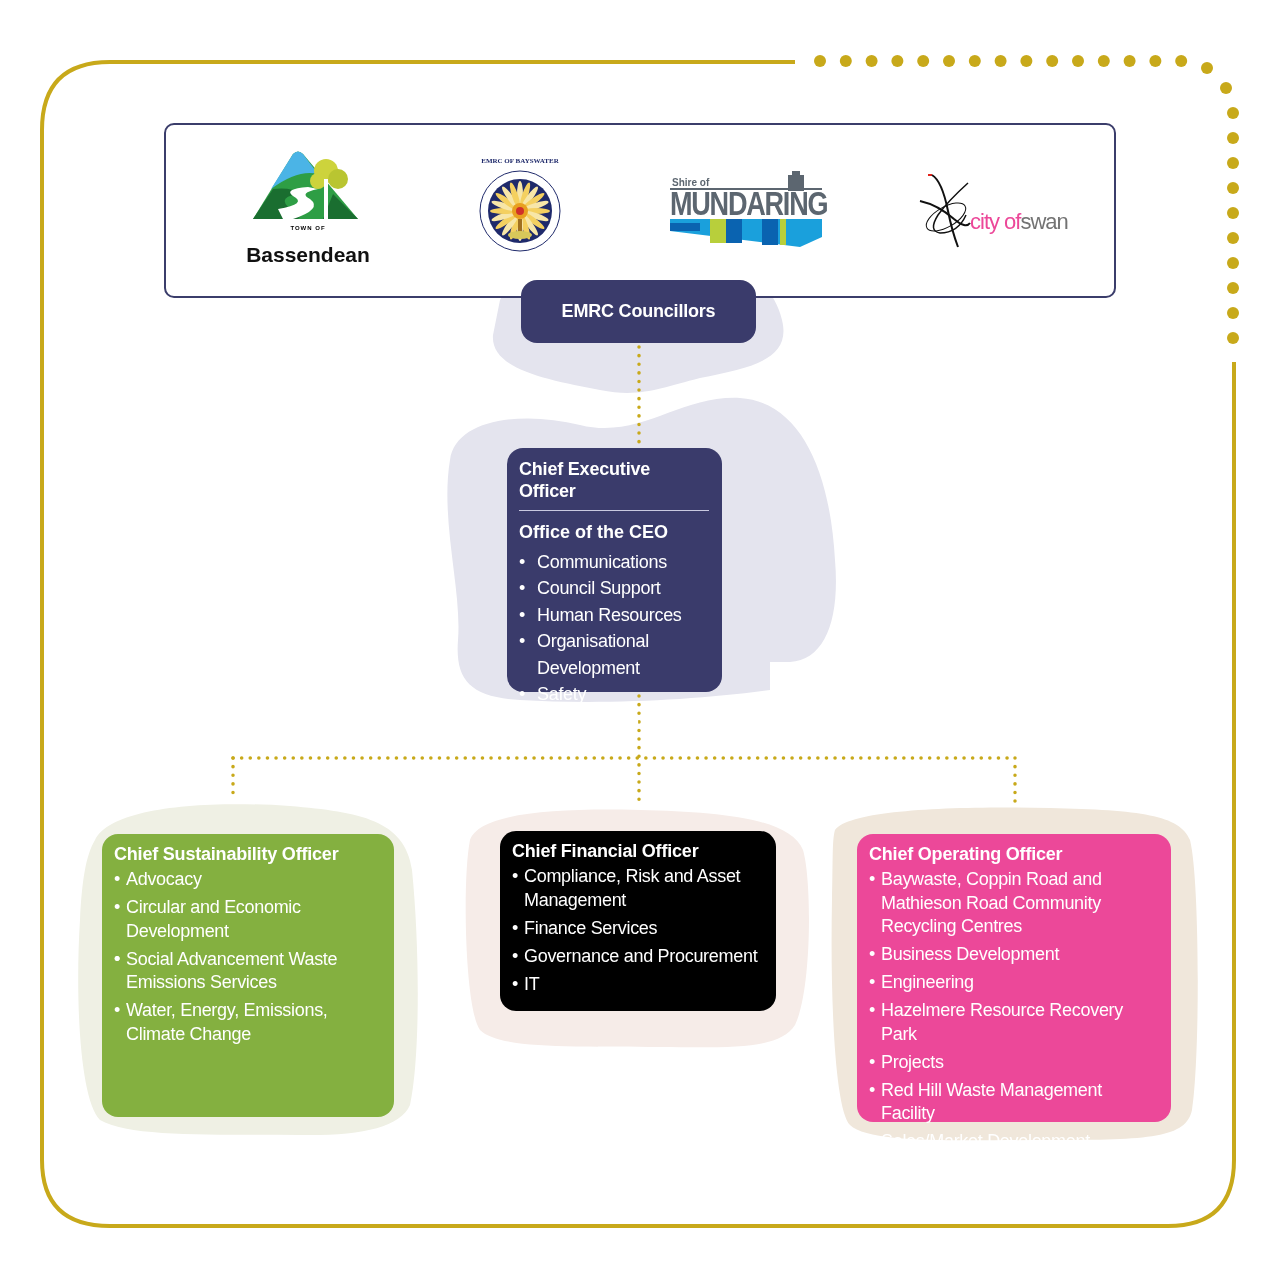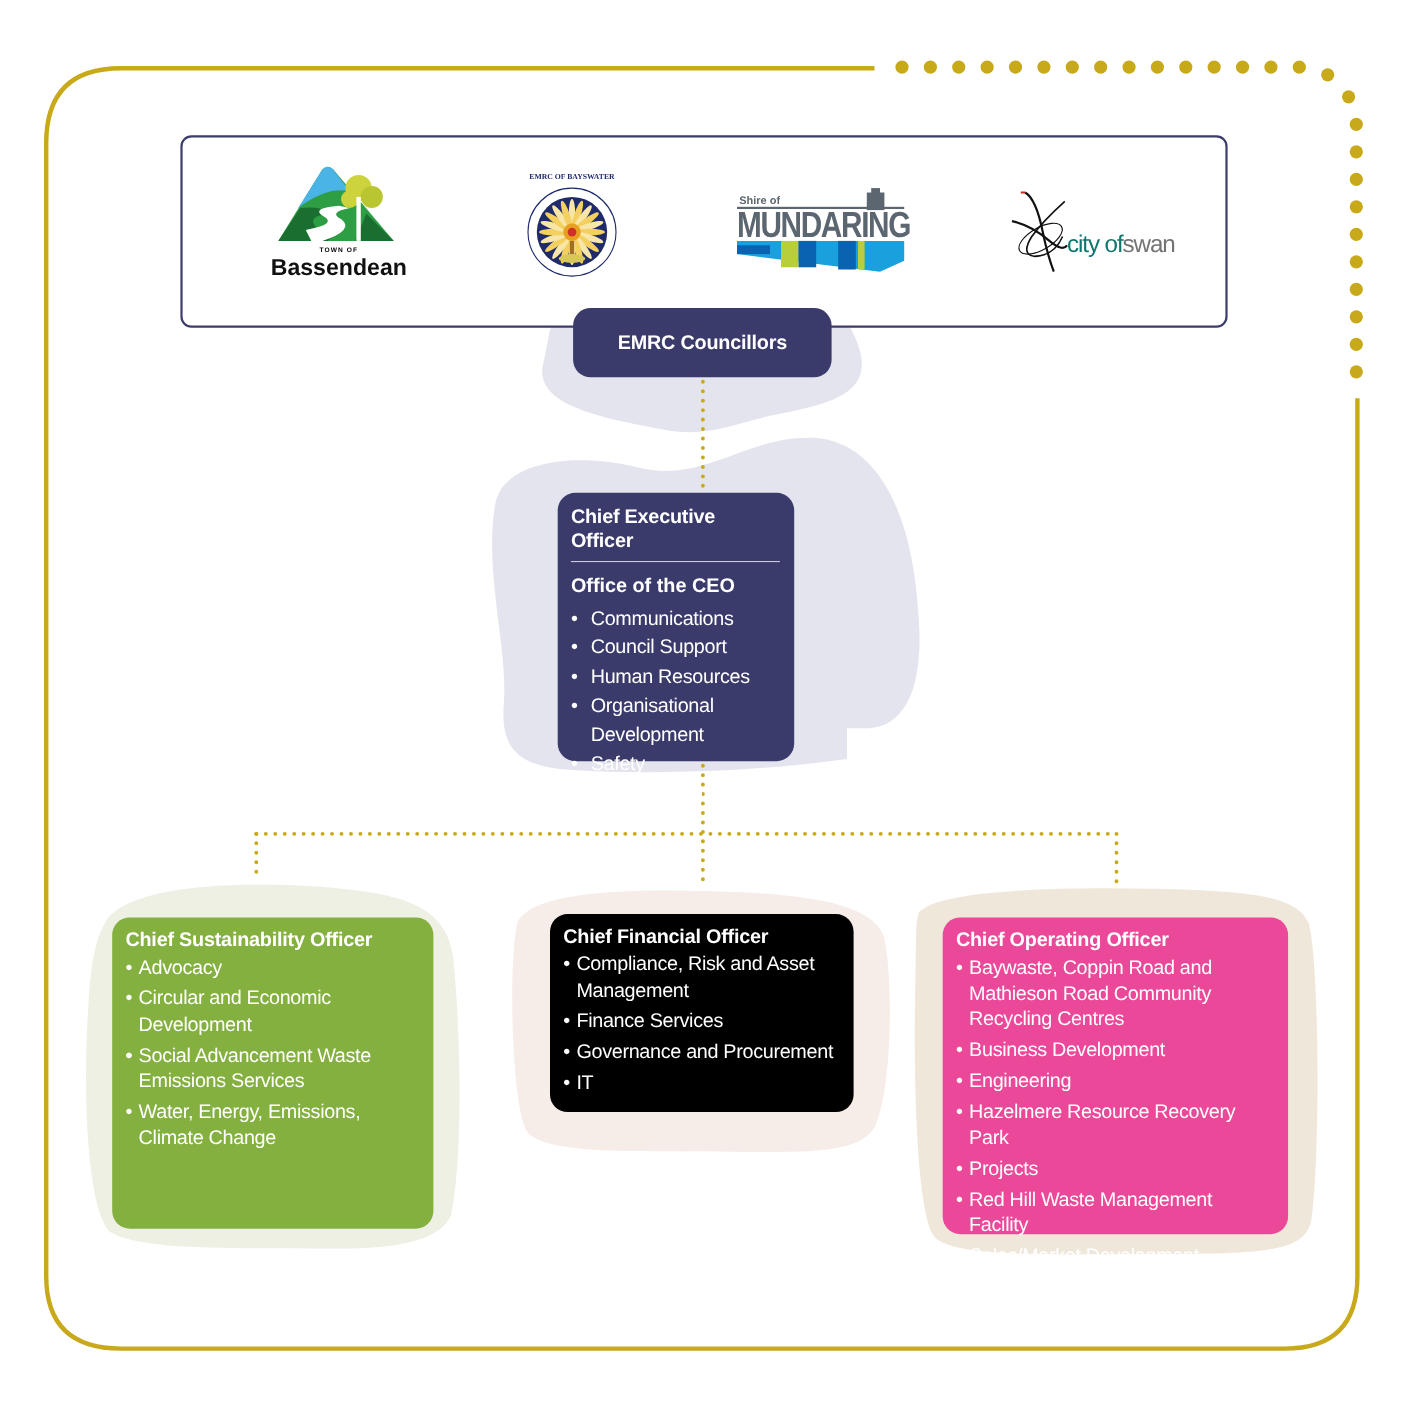--- a/index.html
+++ b/index.html
@@ -97,21 +97,21 @@
       <path d="M33 40 L55 5 Q60 0 65 5 L80 25 Q60 20 33 40 Z" fill="#4bb4e6"></path>
       <path d="M15 70 L35 40 Q55 38 60 45 Q40 48 50 58 Q70 62 60 70 Z" fill="#1a6e30"></path>
       <path d="M40 60 Q70 55 55 47 Q45 40 70 38 L80 40 Q60 44 72 50 Q85 60 55 70 L45 70 Z" fill="#ffffff"></path>
       <path d="M95 45 L120 70 L85 70 Z" fill="#1a6e30"></path>
       <circle cx="88" cy="22" r="12" fill="#cdd33c"></circle>
       <circle cx="100" cy="30" r="10" fill="#b9c531"></circle>
       <circle cx="80" cy="32" r="8" fill="#cdd33c"></circle>
       <rect x="86" y="30" width="4" height="40" fill="#ffffff"></rect>
     </svg>
     <div style="position:absolute;left:0;top:76px;width:140px;text-align:center;font-size:6px;font-weight:bold;letter-spacing:1px;">TOWN OF</div>
-    <div style="position:absolute;left:0;top:83px;width:140px;text-align:center;font-size:21px;font-weight:bold;color:#111;">Bassendean</div>
+    <div style="position:absolute;left:0;top:94px;width:140px;text-align:center;font-size:21px;font-weight:bold;color:#111;">Bassendean</div>
   </div>
 
   <div class="logo" style="left:306px; top:42px; width:96px; height:96px;">
     <svg width="96" height="96">
       <circle cx="48" cy="44" r="40" fill="#ffffff" stroke="#1f2a6b" stroke-width="1"></circle>
       <circle cx="48" cy="44" r="32" fill="#1f2a6b"></circle>
       <g id="petals">
           <ellipse cx="48" cy="28" rx="3" ry="14" fill="#f7e6a8" transform="rotate(0 48 44)"></ellipse>
           <ellipse cx="48" cy="28" rx="3" ry="14" fill="#f4d060" transform="rotate(18 48 44)"></ellipse>
           <ellipse cx="48" cy="28" rx="3" ry="14" fill="#f7e6a8" transform="rotate(36 48 44)"></ellipse>
@@ -159,21 +159,21 @@
 
   <div class="logo" style="left:752px; top:46px; width:160px; height:80px;">
     <svg width="60" height="80" style="position:absolute;left:0;top:0;">
       <path d="M10 4 L14 4" stroke="#e2231a" stroke-width="2"></path>
       <path d="M14 4 Q24 10 30 40 Q34 60 40 76" stroke="#111" stroke-width="2" fill="none"></path>
       <path d="M50 12 Q30 30 20 44 Q10 60 22 62 Q40 62 48 44" stroke="#111" stroke-width="1.5" fill="none"></path>
       <path d="M2 30 Q20 34 36 48 Q48 58 52 52" stroke="#111" stroke-width="2" fill="none"></path>
       <ellipse cx="28" cy="46" rx="22" ry="10" transform="rotate(-30 28 46)" stroke="#111" stroke-width="1" fill="none"></ellipse>
     </svg>
     <div class="swan-text" style="position:absolute;left:52px;top:38px;white-space:nowrap;">
-      <span style="color:#0f766e;">city of</span><span style="color:#737373;">swan</span>
+      <span style="color:#ec4899;">city of</span><span style="color:#737373;">swan</span>
     </div>
   </div>
 </div>
 
 <div class="box councillors">
   <span class="title">EMRC Councillors</span>
 </div>
 
 <div class="box ceo">
   <div class="title">Chief Executive Officer</div>

